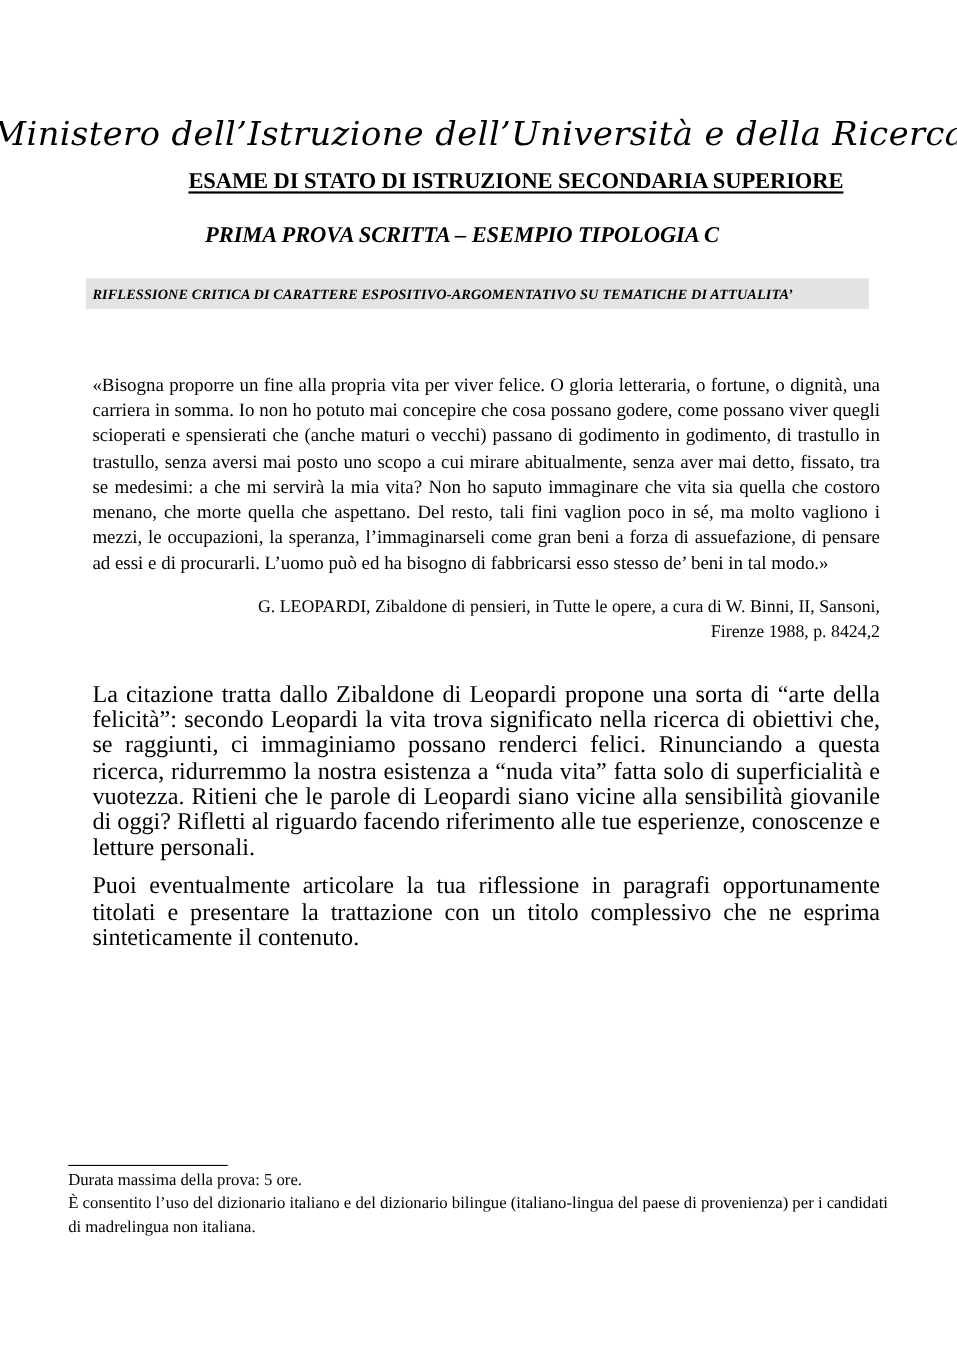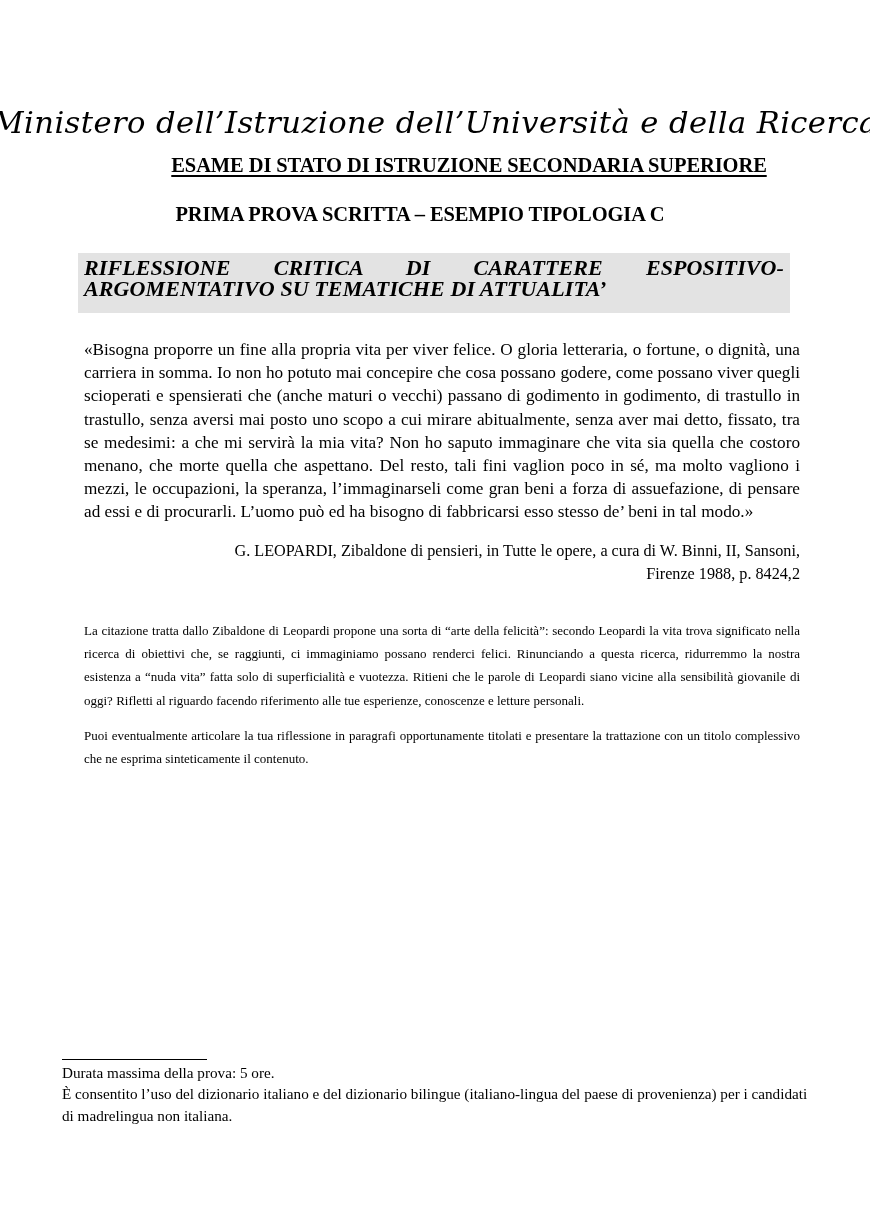--- a/index.html
+++ b/index.html
@@ -60,34 +60,35 @@
   .exam-subtitle {
     position: absolute;
     left: 0;
     top: 201px;
     width: 840px;
     text-align: center;
     font-weight: bold;
     font-size: 20.5px;
     line-height: 26px;
     letter-spacing: -0.1px;
+    font-style: italic;
   }
 
   
   .typology-band {
     position: absolute;
     left: 78px;
     top: 253px;
     width: 712px;
     box-sizing: border-box;
-    padding: 4px 6px 14px 6px;
+    padding: 4px 6px 3px 6px;
     background: #e3e3e3;
     font-weight: bold;
     font-style: italic;
-    font-size: 22px;
+    font-size: 13px;
     line-height: 21px;
     text-align: justify;
     text-align-last: left;
     letter-spacing: 0.1px;
   }
 
   
   .quote-block {
     position: absolute;
     left: 84px;
@@ -109,21 +110,21 @@
     text-align: right;
   }
   .attribution .it {
   }
 
   .instructions {
     position: absolute;
     left: 84px;
     top: 619px;
     width: 716px;
-    font-size: 13px;
+    font-size: 22px;
     line-height: 23.2px;
     text-align: justify;
     text-align-last: left;
   }
   .instructions p {
     margin: 0;
   }
   .instructions p + p {
     margin-top: 12px;
   }

